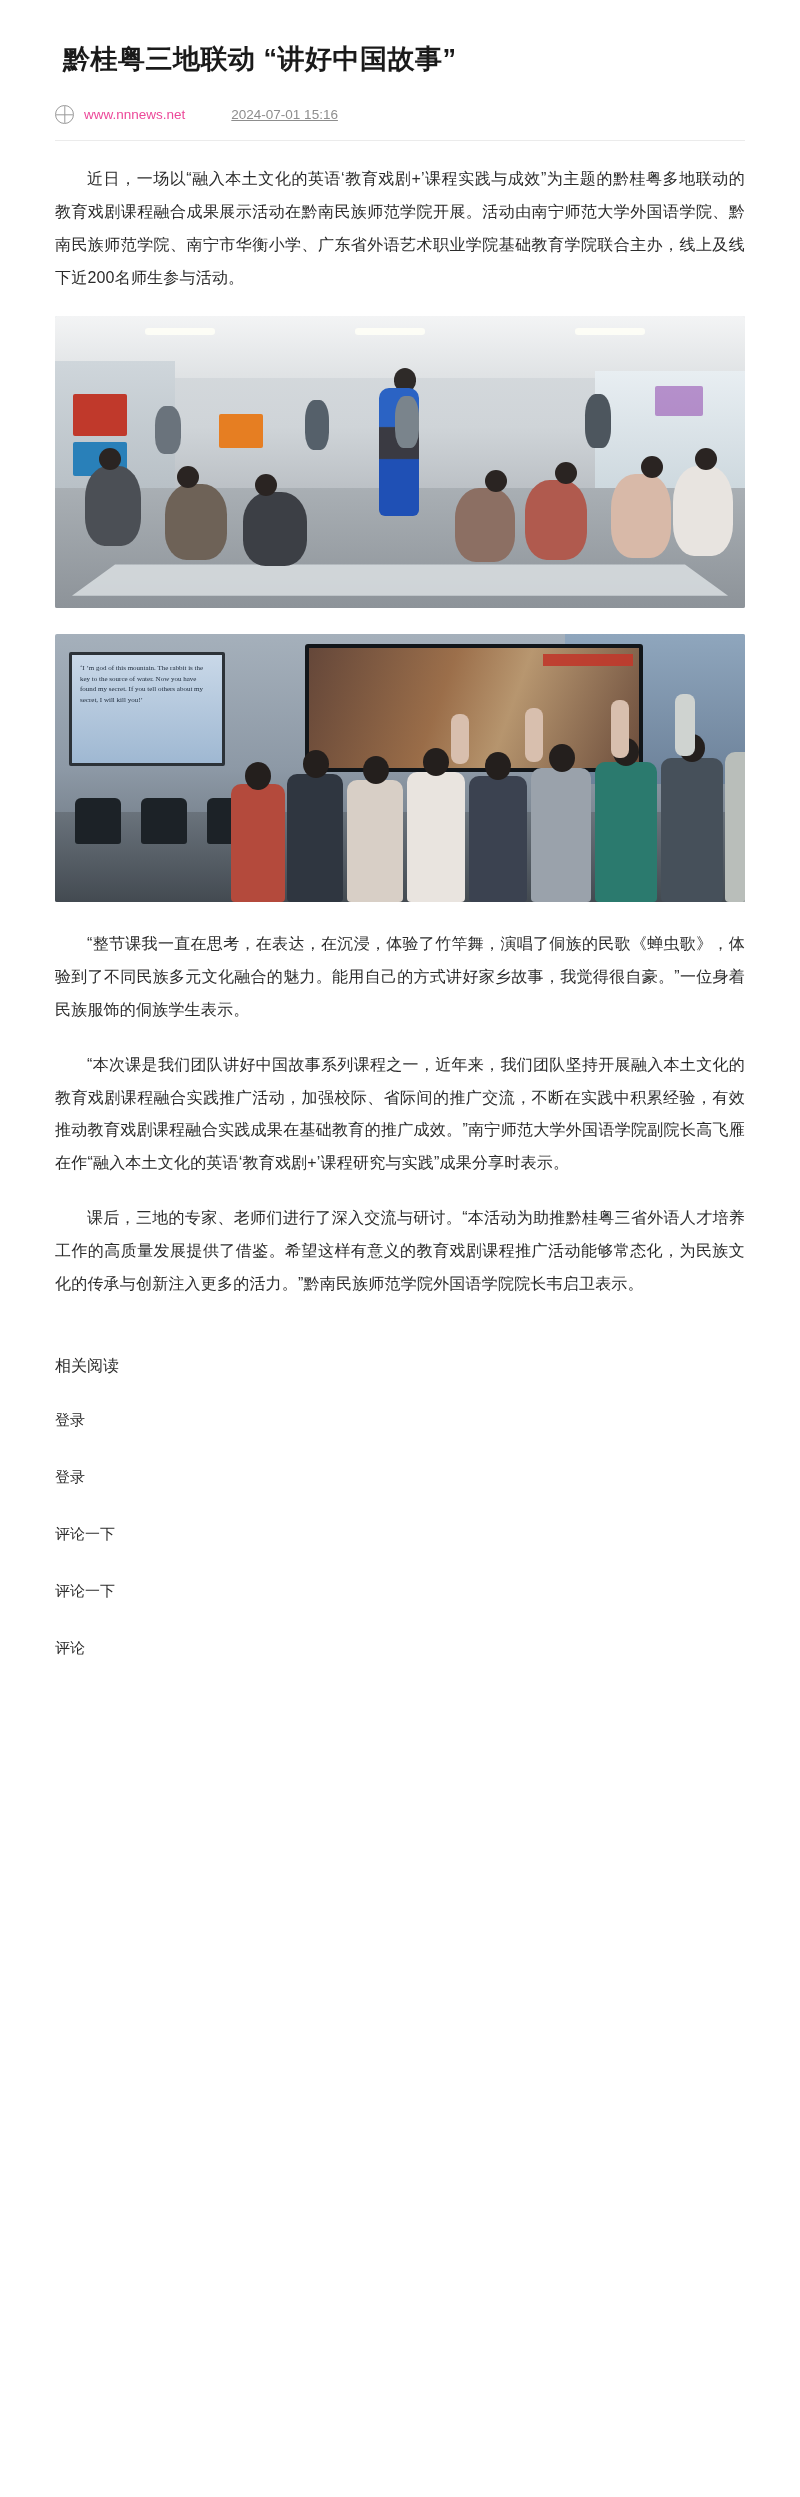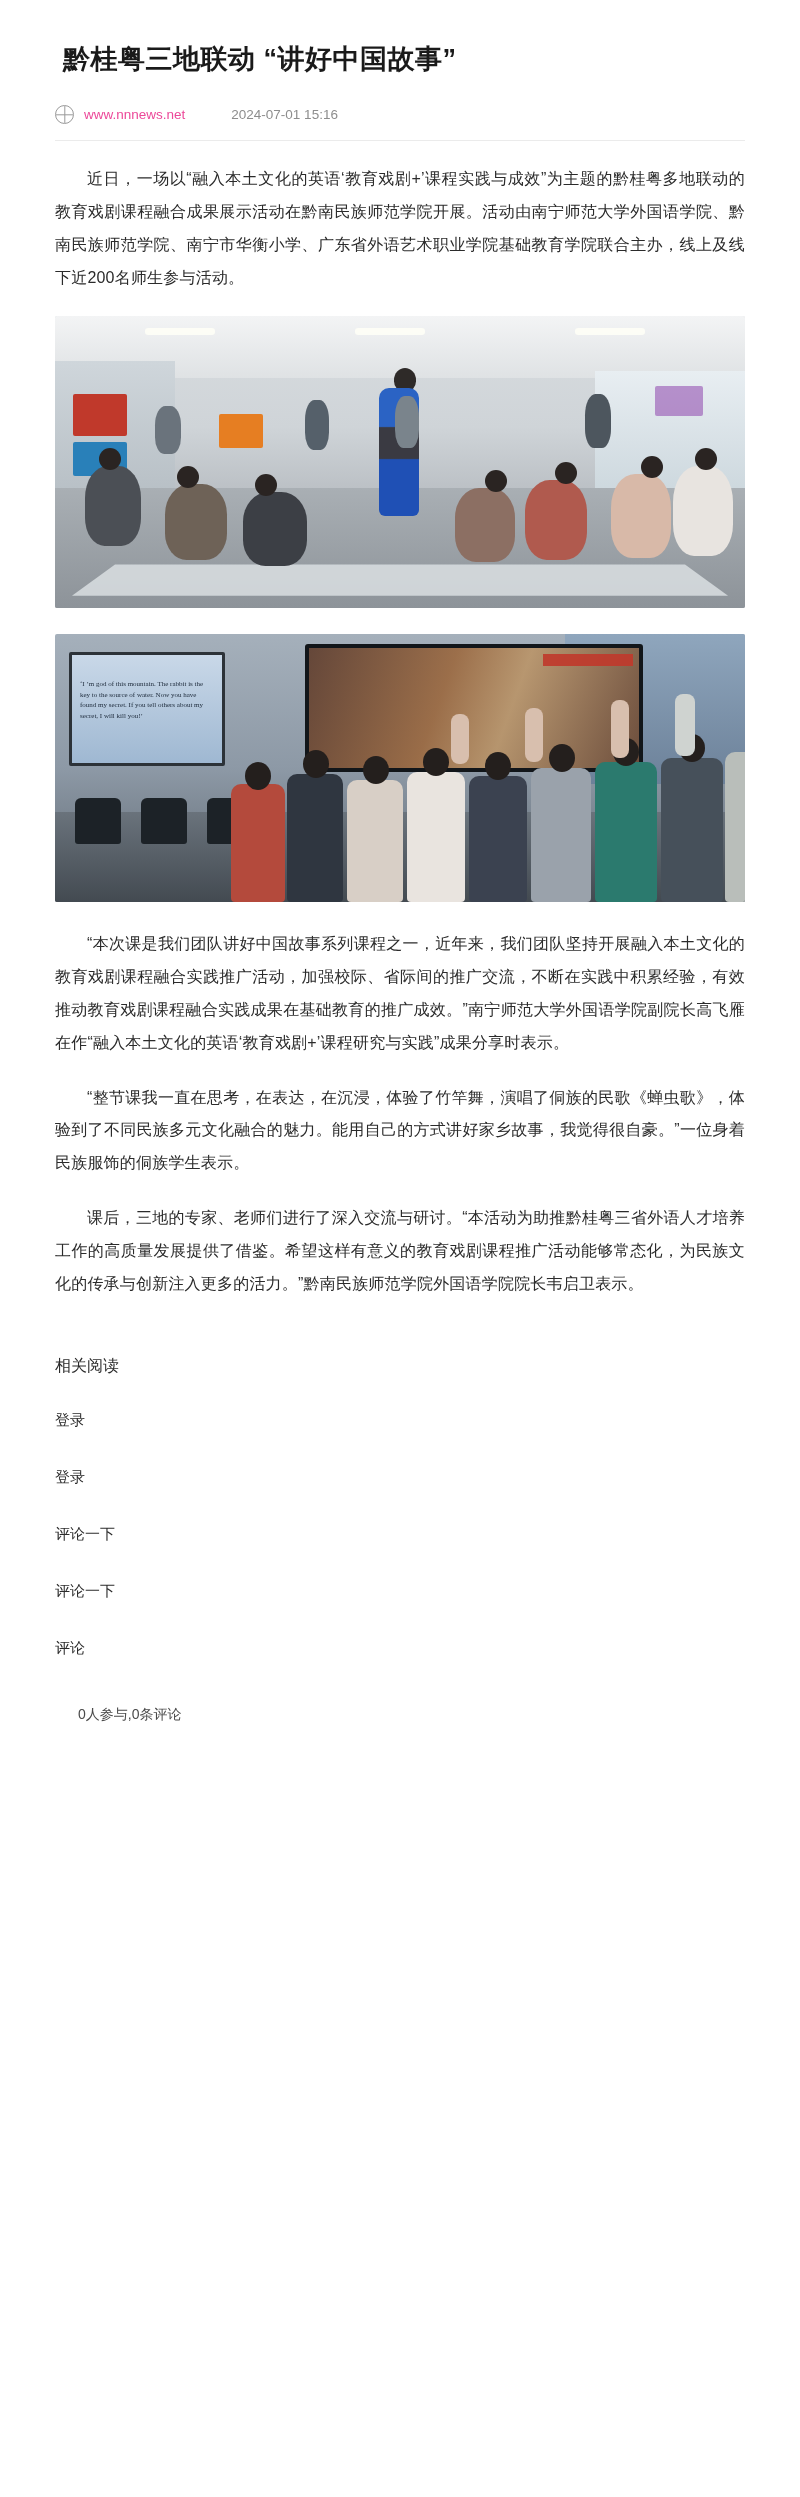--- a/index.html
+++ b/index.html
@@ -66,20 +66,21 @@
     transform: translateY(-50%);
   }
   .source {
     font-size: 13.5px;
     color: #ec4899;
   }
   .timestamp {
     font-size: 13.5px;
     color: #8d8d8d;
     margin-left: 36px;
+    text-decoration: underline;
   }
   .meta-divider {
     border: none;
     border-top: 1px solid #ebebeb;
     margin: 16px 0 22px 0;
   }
   p.body-text {
     font-size: 16px;
     line-height: 2.05;
     color: #2b2b2b;
@@ -150,21 +151,21 @@
     height: 268px;
     position: relative;
     background: linear-gradient(#a5b0bb 0%, #8d99a6 50%, #5d666f 100%);
   }
   .p2-screen {
     position: absolute; left: 14px; top: 18px; width: 150px; height: 108px;
     background: linear-gradient(#c9d8e8, #9fb8d2); border: 3px solid #2c3238;
     border-radius: 2px;
   }
   .p2-screen-text {
-    position: absolute; left: 8px; top: 24px; right: 8px;
+    position: absolute; left: 8px; top: 8px; right: 8px;
     color: #1d2a3a; font-size: 7px; line-height: 1.5;
     font-family: "Liberation Serif", serif;
   }
   .p2-tv {
     position: absolute; left: 250px; top: 10px; width: 330px; height: 120px;
     background: linear-gradient(#2a3138, #1a1f24);
     border: 4px solid #12161a; border-radius: 3px;
   }
   .p2-tv-img {
     position: absolute; inset: 0;
@@ -326,31 +327,30 @@
 
         <div class="crowd-fig" style="left:670px;top:118px;width:64px;height:150px;background:#b9beba"></div>
 
         <div class="crowd-fig" style="left:620px;top:60px;width:20px;height:62px;background:#cfd3d0;border-radius:8px"></div>
         <div class="crowd-fig" style="left:556px;top:66px;width:18px;height:58px;background:#d8bfae;border-radius:8px"></div>
         <div class="crowd-fig" style="left:470px;top:74px;width:18px;height:54px;background:#d8bfae;border-radius:8px"></div>
         <div class="crowd-fig" style="left:396px;top:80px;width:18px;height:50px;background:#d8bfae;border-radius:8px"></div>
       </div>
     </div>
 
+    <p class="body-text">“整节课我一直在思考，在表达，在沉浸，体验了竹竿舞，演唱了侗族的民歌《蝉虫歌》，体验到了不同民族多元文化融合的魅力。能用自己的方式讲好家乡故事，我觉得很自豪。”一位身着民族服饰的侗族学生表示。</p>
     <p class="body-text">“本次课是我们团队讲好中国故事系列课程之一，近年来，我们团队坚持开展融入本土文化的教育戏剧课程融合实践推广活动，加强校际、省际间的推广交流，不断在实践中积累经验，有效推动教育戏剧课程融合实践成果在基础教育的推广成效。”南宁师范大学外国语学院副院长高飞雁在作“融入本土文化的英语‘教育戏剧+’课程研究与实践”成果分享时表示。</p>
-    <p class="body-text">“整节课我一直在思考，在表达，在沉浸，体验了竹竿舞，演唱了侗族的民歌《蝉虫歌》，体验到了不同民族多元文化融合的魅力。能用自己的方式讲好家乡故事，我觉得很自豪。”一位身着民族服饰的侗族学生表示。</p>
     <p class="body-text">课后，三地的专家、老师们进行了深入交流与研讨。“本活动为助推黔桂粤三省外语人才培养工作的高质量发展提供了借鉴。希望这样有意义的教育戏剧课程推广活动能够常态化，为民族文化的传承与创新注入更多的活力。”黔南民族师范学院外国语学院院长韦启卫表示。</p>
 
   </div>
 
   <div class="related">
     <div class="related-title">相关阅读</div>
 
     <div class="link-row">登录</div>
     <div class="link-row">登录</div>
     <div class="link-row">评论一下</div>
     <div class="link-row">评论一下</div>
     <div class="link-row">评论</div>
   </div>
 
-  <div class="comment-footer">0人参与,0条评论</div>
 
 </div>
 
 </body></html>

